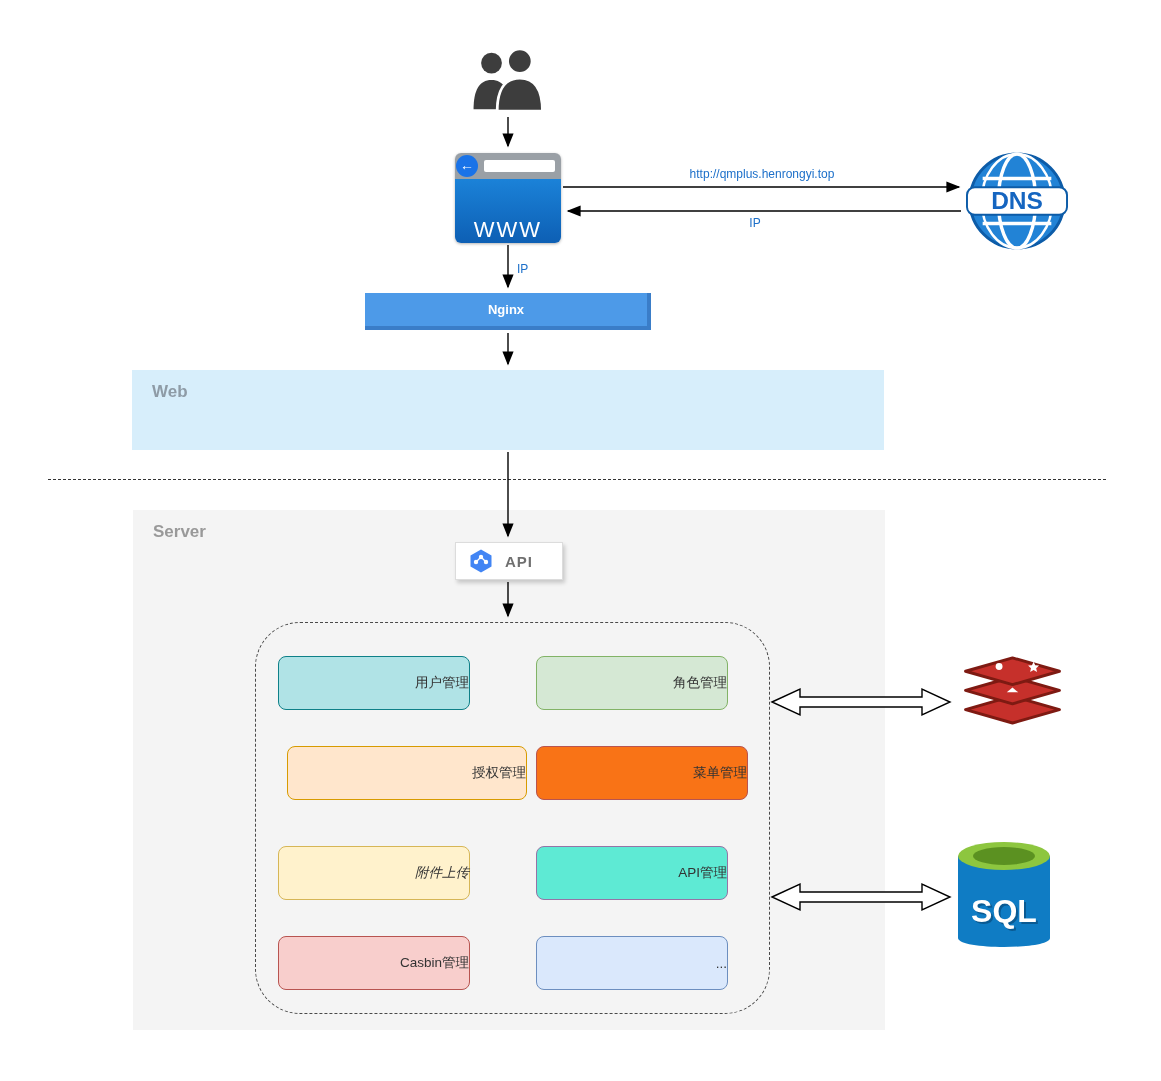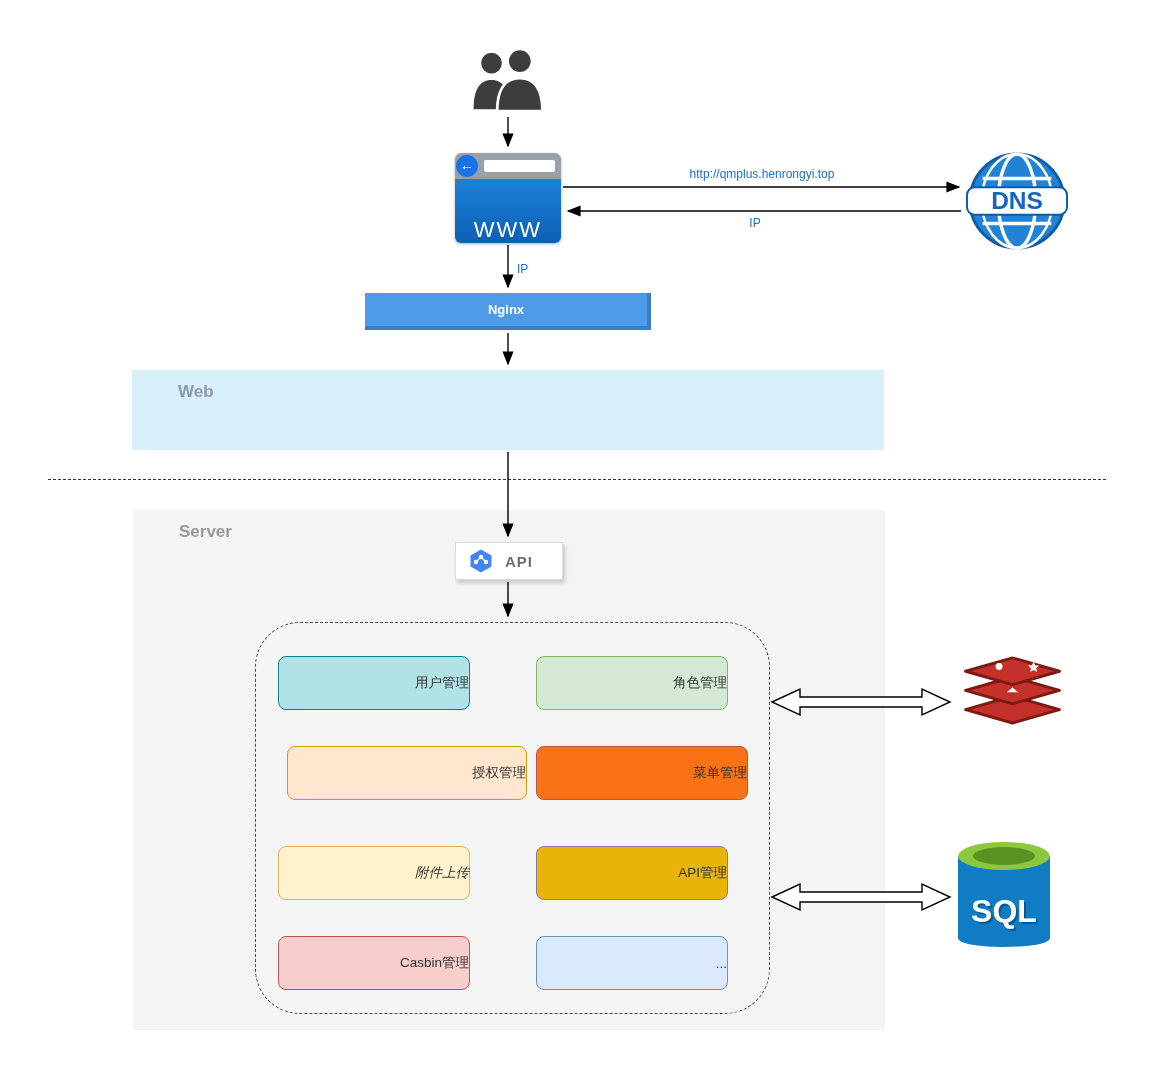--- a/index.html
+++ b/index.html
@@ -4,21 +4,21 @@
 <style>
   html,body{margin:0;padding:0;background:#fff;}
   .canvas{
     position:relative;width:1161px;height:1081px;background:#ffffff;
     font-family:"Liberation Sans","DejaVu Sans",sans-serif;overflow:hidden;
   }
   
   .zone{position:absolute;}
   .web-zone{left:132px;top:370px;width:752px;height:80px;background:#d7eefb;}
   .server-zone{left:133px;top:510px;width:752px;height:520px;background:#f4f4f4;}
-  .zone-label{position:absolute;left:20px;top:12px;font-size:17px;font-weight:bold;color:#999999;margin-left:26px;}
+  .zone-label{position:absolute;left:20px;top:12px;font-size:17px;font-weight:bold;color:#999999;}
   .web-zone .zone-label{color:#8e9ba6;}
   .divider{position:absolute;left:48px;top:479px;width:1058px;border-top:1.5px dashed #333;}
   
   .users{position:absolute;left:466px;top:48px;width:85px;height:66px;}
   
   .browser{position:absolute;left:455px;top:153px;width:106px;height:90px;border-radius:6px;box-shadow:0 1px 3px rgba(0,0,0,.3);}
   .browser-top{position:relative;height:26px;background:#9aa0a6;border-radius:6px 6px 0 0;}
   .browser-back{position:absolute;left:1px;top:2px;width:22px;height:22px;border-radius:50%;background:#1a73e8;
     color:#fff;font-size:14px;line-height:21px;text-align:center;font-weight:bold;}
   .browser-address{position:absolute;left:29px;right:6px;top:7px;height:12px;background:#ffffff;border-radius:2px;}
@@ -156,21 +156,21 @@
       </div>
     <div class="module" style="left: 31px; top: 123px; background: rgb(255, 230, 204); border-color: rgb(215, 155, 0); padding-left: 48px;">
         <span>授权管理</span>
       </div>
     <div class="module" style="left: 280px; top: 123px; background: #f97316; border-color: rgb(184, 84, 80); padding-left: 20px;">
         <span>菜单管理</span>
       </div>
     <div class="module" style="left: 22px; top: 223px; background: rgb(255, 242, 204); border-color: rgb(214, 182, 86); font-style: italic;">
         <span>附件上传</span>
       </div>
-    <div class="module" style="left: 280px; top: 223px; background: #eab308; border-color: rgb(150, 115, 166);">
+    <div class="module" style="left: 280px; top: 223px; background: #5eead4; border-color: rgb(150, 115, 166);">
         <span>API管理</span>
       </div>
     <div class="module" style="left: 22px; top: 313px; background: rgb(248, 206, 204); border-color: rgb(184, 84, 80);">
         <span>Casbin管理</span>
       </div>
     <div class="module" style="left: 280px; top: 313px; background: rgb(218, 232, 252); border-color: rgb(108, 142, 191);">
         <span>...</span>
       </div>
   </div>
 

